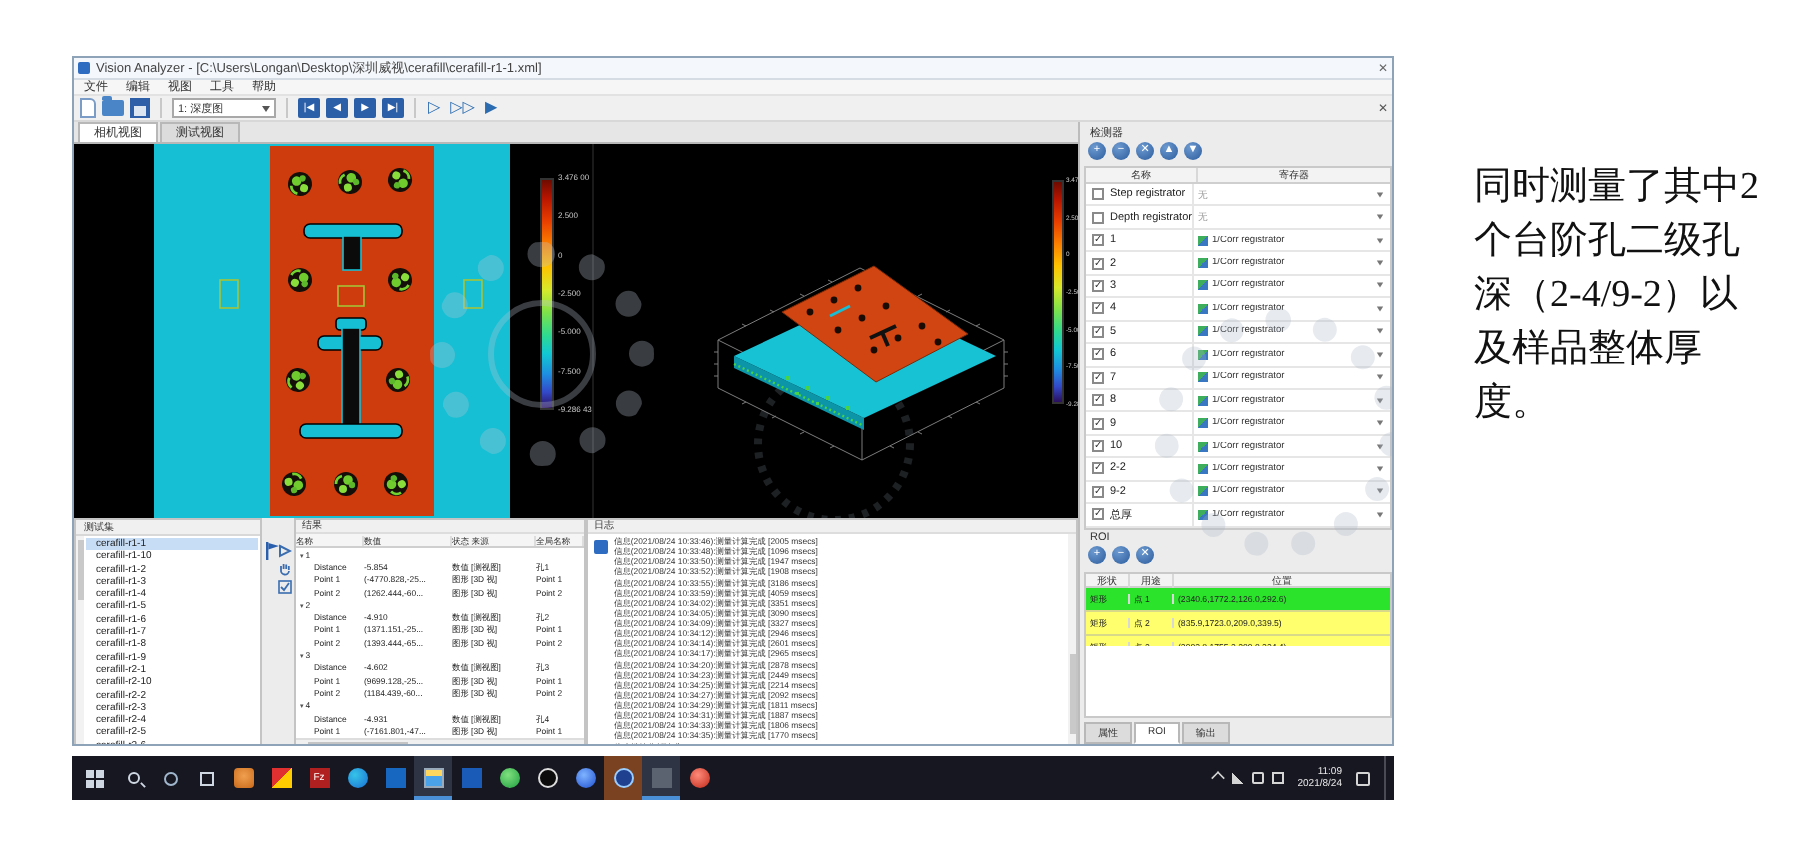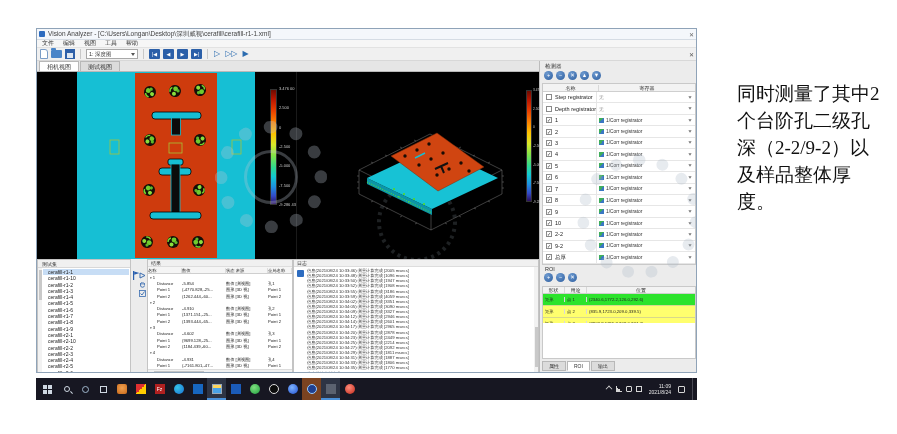--- a/index.html
+++ b/index.html
@@ -840,16 +840,16 @@
       <div class="clock">
         <div>11:09</div>
         <div>2021/8/24</div>
       </div>
       <span class="notif"></span>
       <span class="showdesk"></span>
     </div>
   </div>
 
   <div class="annotation">
-    <p>同时测量了其中2个台阶孔二级孔深（2-2/9-2）以及样品整体厚度。</p>
+    <p>同时测量了其中2个台阶孔二级孔深（2-4/9-2）以及样品整体厚度。</p>
   </div>
 
 </div>
 
 </body></html>

